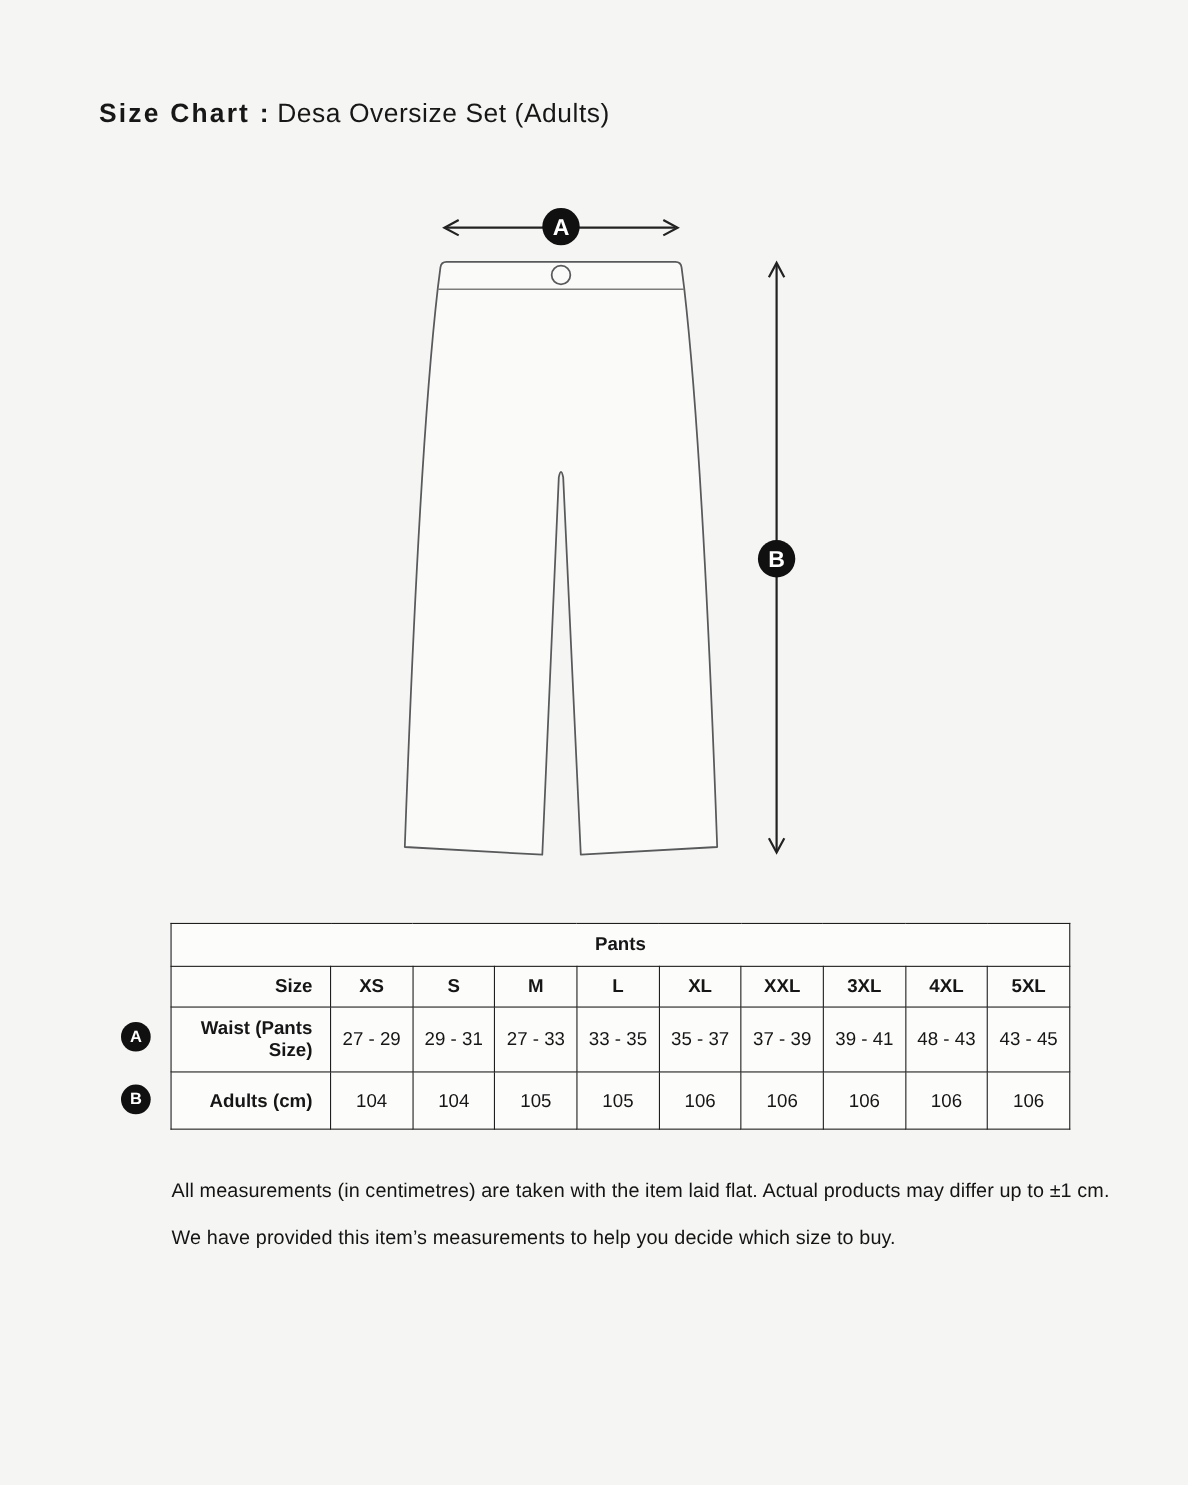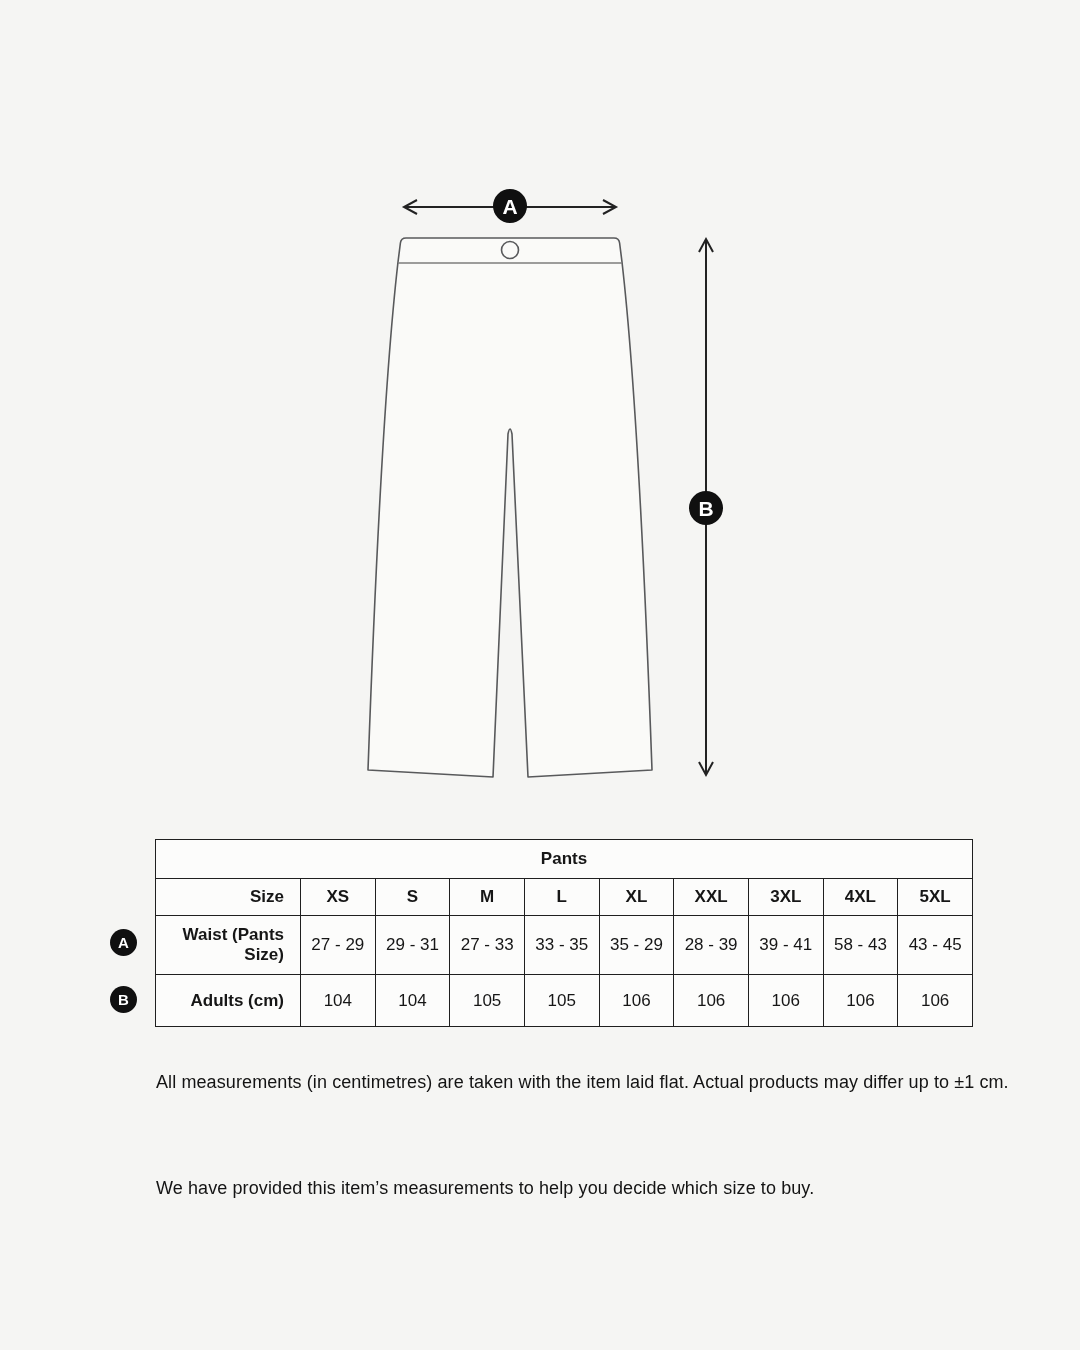--- a/index.html
+++ b/index.html
@@ -87,27 +87,30 @@
   
   .note {
     position: absolute;
     left: 156px;
     font-size: 18px;
     letter-spacing: 0.1px;
     color: #141414;
     white-space: nowrap;
   }
   .note-1 { top: 1072px; }
-  .note-2 { top: 1178px; }
+  .note-2 { top: 1115px; }
 </style>
 </head>
 <body>
 
 <div class="canvas">
 
+  <div class="page-title">
+    <span class="t-bold">Size Chart :</span><span class="t-reg">Desa Oversize Set (Adults)</span>
+  </div>
 
   <svg class="diagram-svg" width="420" height="630" viewBox="330 175 420 630" xmlns="http://www.w3.org/2000/svg">
 
     <g>
       <line x1="406" y1="207" x2="614" y2="207" stroke="#222222" stroke-width="2"></line>
       <polyline points="417,200 404,207 417,214" fill="none" stroke="#222222" stroke-width="2"></polyline>
       <polyline points="603,200 616,207 603,214" fill="none" stroke="#222222" stroke-width="2"></polyline>
     </g>
 
     <g>
@@ -173,24 +176,24 @@
         <td>3XL</td>
         <td>4XL</td>
         <td>5XL</td>
       </tr>
       <tr class="row-waist">
         <td class="label-cell">Waist (Pants Size)</td>
         <td>27 - 29</td>
         <td>29 - 31</td>
         <td>27 - 33</td>
         <td>33 - 35</td>
-        <td>35 - 29</td>
-        <td>28 - 39</td>
+        <td>35 - 37</td>
+        <td>37 - 39</td>
         <td>39 - 41</td>
-        <td>58 - 43</td>
+        <td>48 - 43</td>
         <td>43 - 45</td>
       </tr>
       <tr class="row-length">
         <td class="label-cell">Adults (cm)</td>
         <td>104</td>
         <td>104</td>
         <td>105</td>
         <td>105</td>
         <td>106</td>
         <td>106</td>

